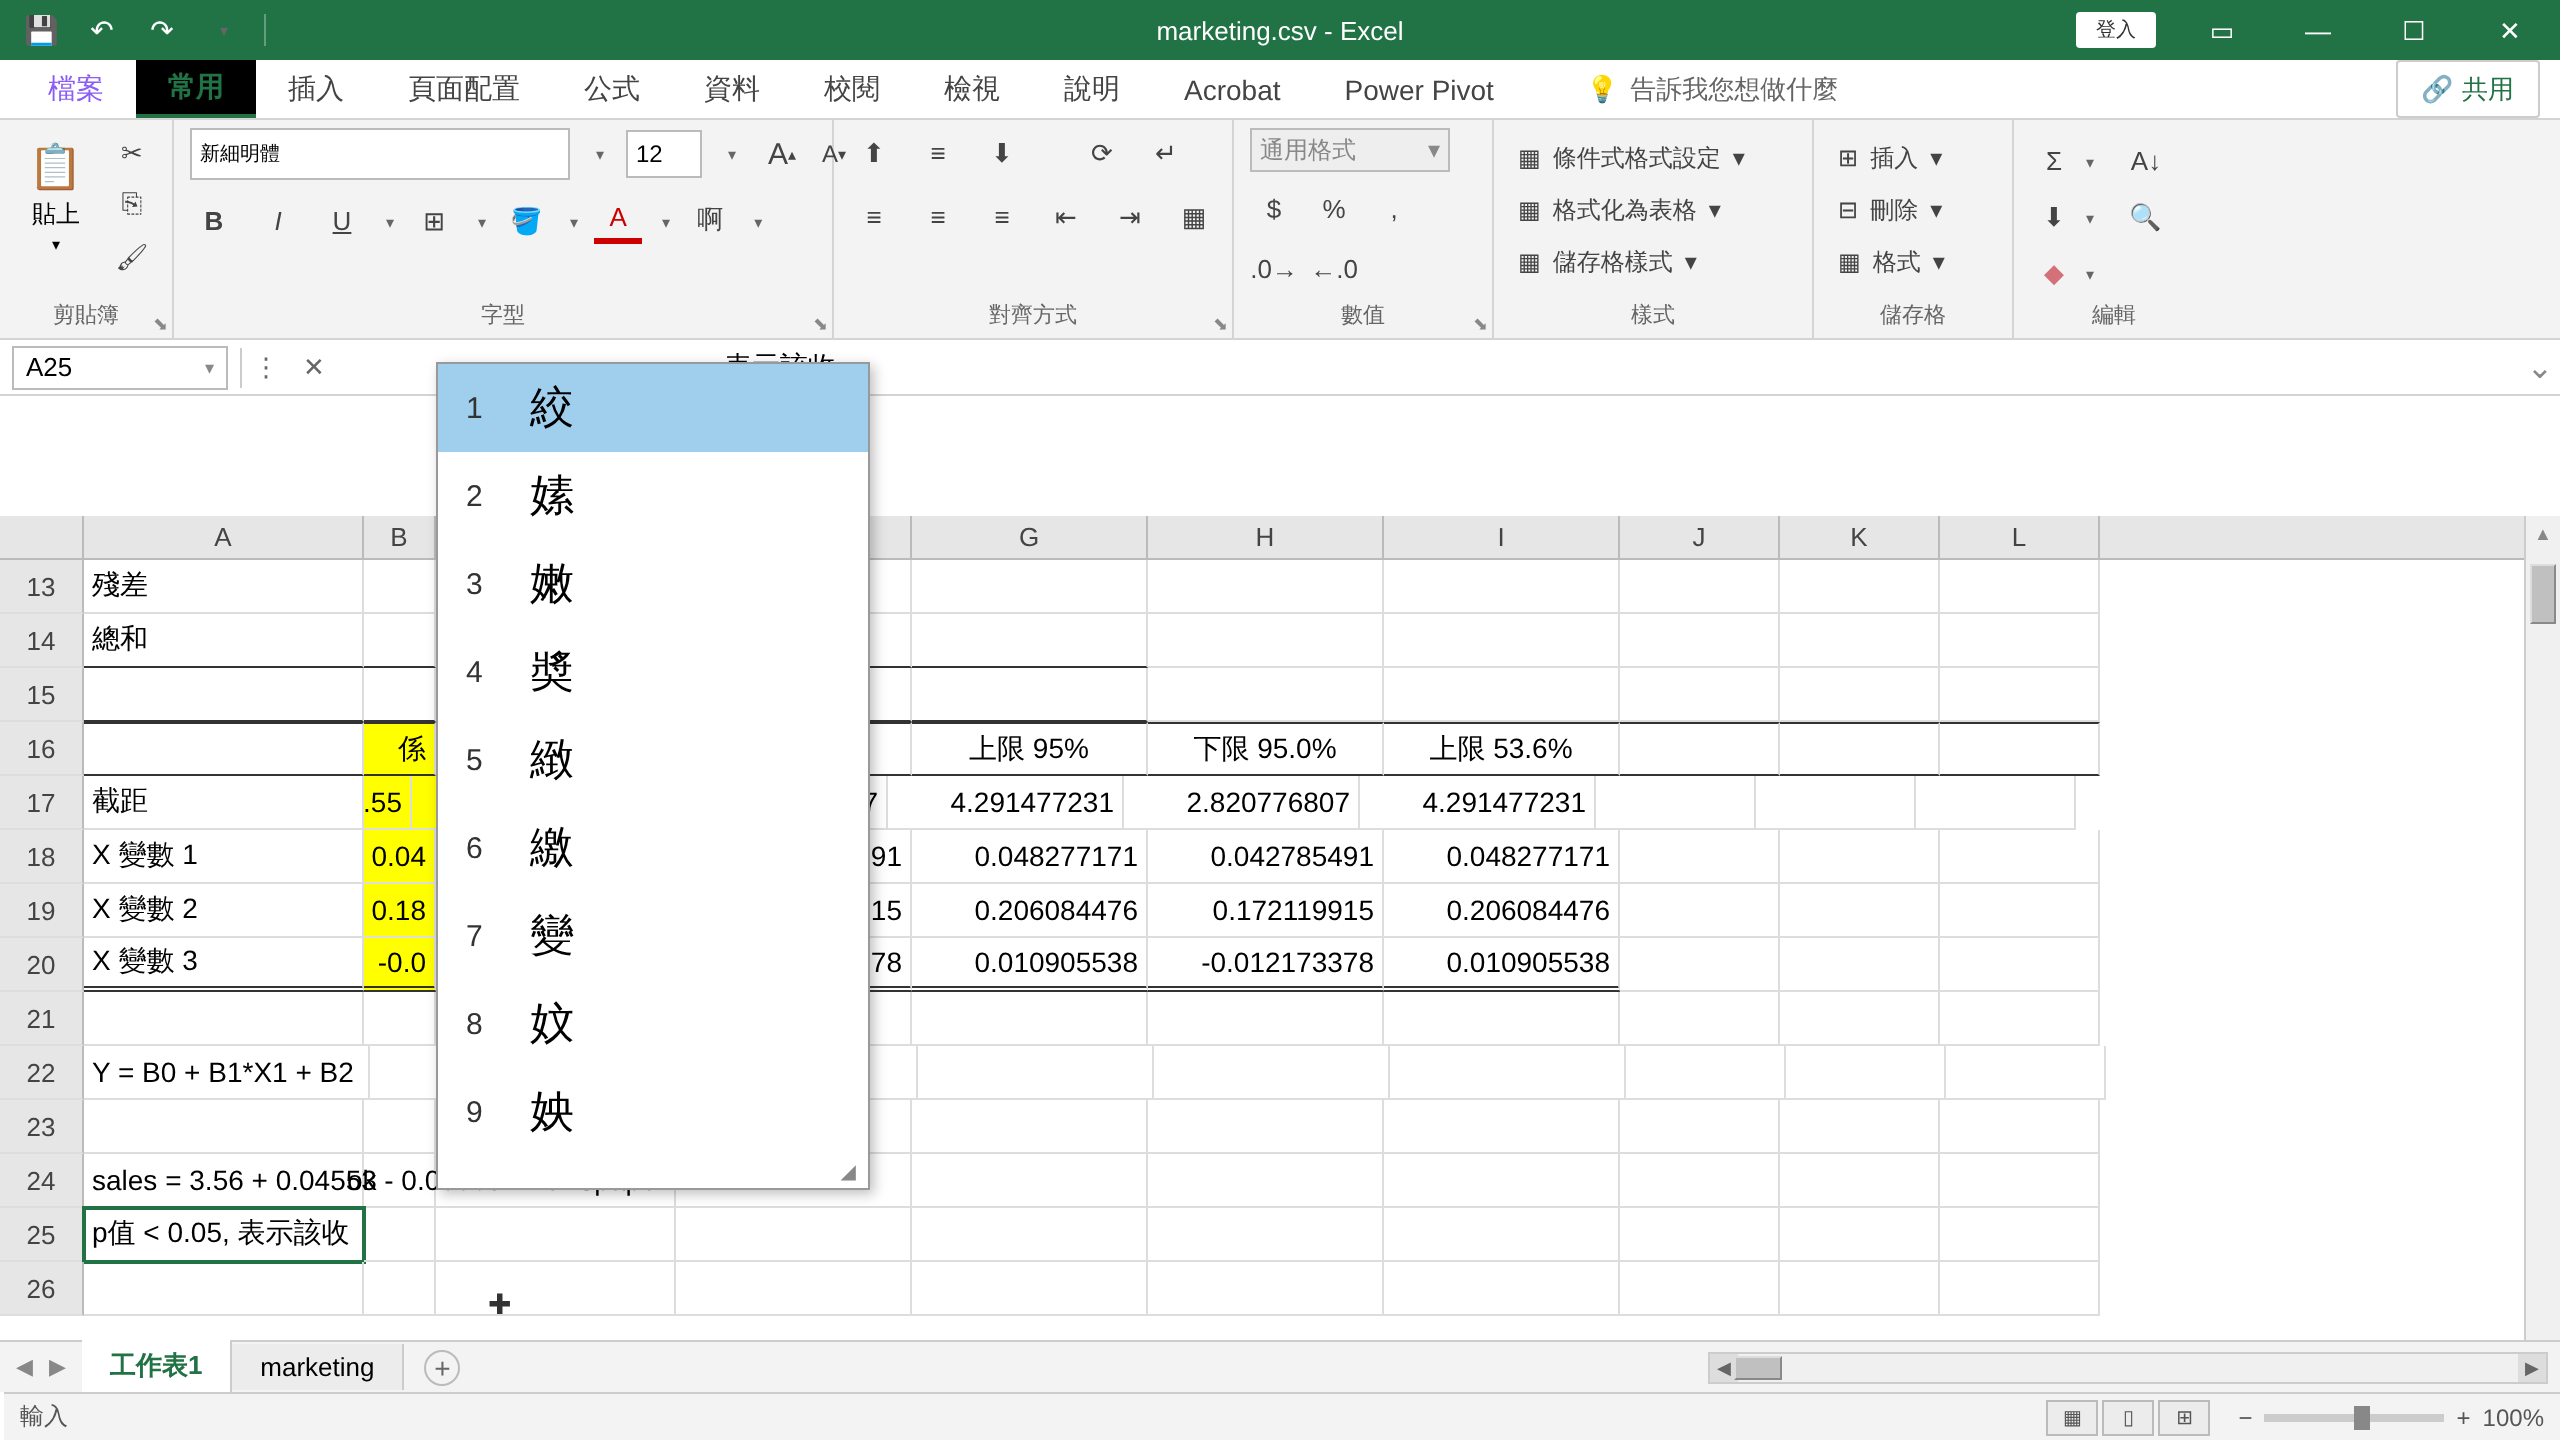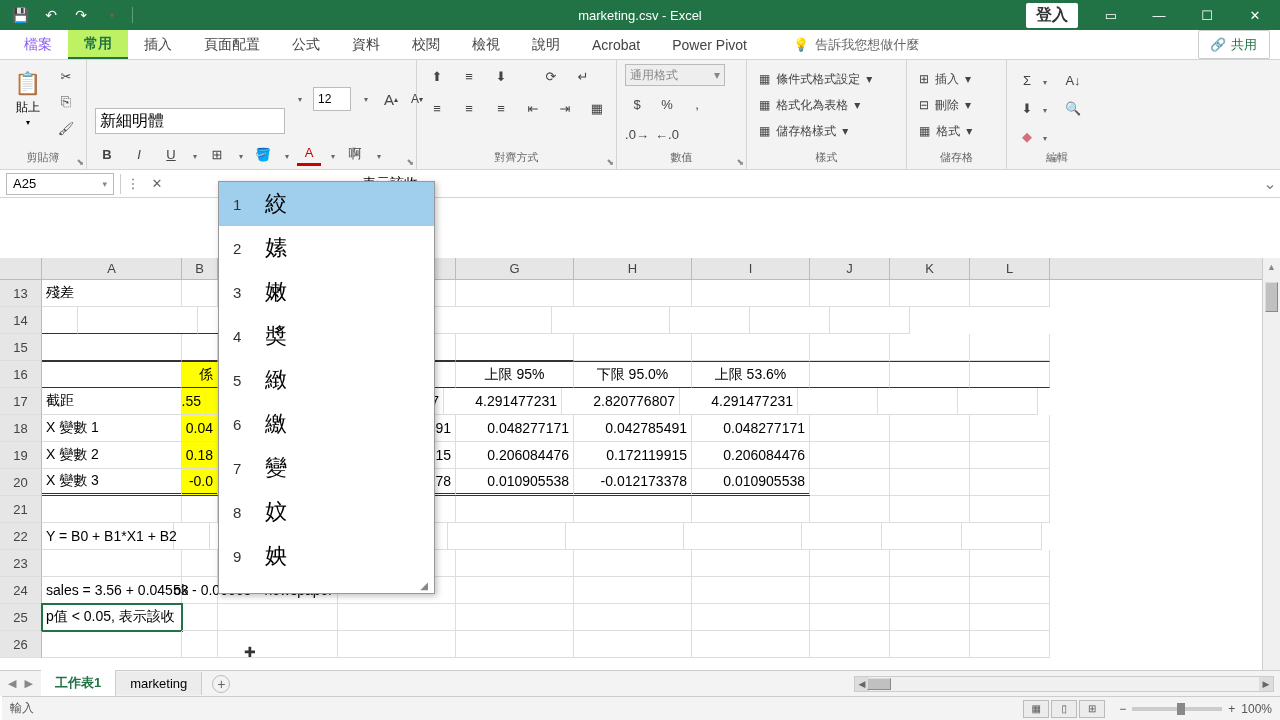--- a/index.html
+++ b/index.html
@@ -5,42 +5,42 @@
 * { margin: 0; padding: 0; box-sizing: border-box; font-family: "Microsoft JhengHei", "新細明體", sans-serif; }
 body { background: #fff; overflow: hidden; width: 1280px; height: 720px; position: relative; }
 
 
 .titlebar { height: 30px; background: #217346; display: flex; align-items: center; color: #fff; font-size: 12px; position: relative; }
 .qat { display: flex; align-items: center; padding-left: 8px; gap: 4px; }
 .qat-btn { width: 26px; height: 24px; display: flex; align-items: center; justify-content: center; font-size: 14px; cursor: pointer; }
 .qat-sep { width: 1px; height: 16px; background: rgba(255,255,255,0.3); margin: 0 4px; }
 .title-center { position: absolute; left: 50%; transform: translateX(-50%); font-size: 13px; }
 .title-right { margin-left: auto; display: flex; align-items: center; gap: 2px; padding-right: 2px; }
-.login-btn { background: #fff; color: #333; padding: 2px 10px; font-size: 16px; border-radius: 2px; margin-right: 8px; cursor: pointer; font-weight: bold; }
+.login-btn { background: #fff; color: #333; padding: 2px 10px; font-size: 10px; border-radius: 2px; margin-right: 8px; cursor: pointer; }
 .win-btn { width: 46px; height: 30px; display: flex; align-items: center; justify-content: center; font-size: 13px; cursor: pointer; }
 
 
 .ribbon-tabs { height: 30px; background: #fff; border-bottom: 1px solid #d4d4d4; display: flex; align-items: stretch; padding-left: 8px; }
 .rtab { padding: 0 16px; display: flex; align-items: center; font-size: 14px; color: #444; cursor: pointer; }
-.rtab.active { background: #bef264; color: #217346; font-weight: bold; border-bottom: 2px solid #217346; }
+.rtab.active { background: #000000; color: #217346; font-weight: bold; border-bottom: 2px solid #217346; }
 .rtab.file { color: #8b5cf6; }
 .tell-me { margin-left: 30px; display: flex; align-items: center; color: #666; font-size: 13px; gap: 6px; }
 .share-btn { margin-left: auto; margin-right: 10px; padding: 3px 12px; border: 1px solid #ccc; font-size: 13px; color: #217346; display: flex; align-items: center; gap: 4px; cursor: pointer; border-radius: 2px; }
 
 
 .ribbon { height: 110px; background: #f3f3f3; border-bottom: 1px solid #d4d4d4; display: flex; }
 .rgroup { border-right: 1px solid #d4d4d4; padding: 4px 8px 2px 8px; display: flex; flex-direction: column; position: relative; }
 .rgroup-body { flex: 1; display: flex; align-items: flex-start; gap: 6px; }
 .rgroup-label { text-align: center; font-size: 11px; color: #666; padding: 2px 0; position: relative; }
 .rgroup-launcher { position: absolute; right: 2px; bottom: 2px; font-size: 9px; color: #888; cursor: pointer; }
 .rbtn-lg { display: flex; flex-direction: column; align-items: center; justify-content: center; width: 40px; height: 70px; font-size: 12px; cursor: pointer; gap: 2px; }
 .rbtn-sm { width: 24px; height: 24px; display: flex; align-items: center; justify-content: center; cursor: pointer; font-size: 13px; color: #444; }
 .rcol { display: flex; flex-direction: column; gap: 2px; }
 .rrow { display: flex; align-items: center; gap: 2px; }
-.font-name { width: 190px; height: 24px; border: 1px solid #bbb; background: #fff; font-size: 16px; padding: 12px 4px; margin-top: 44px; }
+.font-name { width: 190px; height: 24px; border: 1px solid #bbb; background: #fff; font-size: 10px; padding: 12px 4px; }
 .font-size { width: 38px; height: 24px; border: 1px solid #bbb; background: #fff; font-size: 12px; padding: 0 4px; }
 .dd-arrow::after { content: "▾"; font-size: 8px; margin-left: 2px; color: #666; }
 .rbtn-menu { display: flex; align-items: center; height: 22px; font-size: 12px; color: #444; cursor: pointer; gap: 6px; padding: 0 4px; }
 .nf-box { border: 1px solid #bbb; background: #eee; width: 100px; height: 22px; font-size: 12px; padding: 0 4px; display: flex; align-items: center; justify-content: space-between; color: #888; }
 
 
 .formula-row { height: 28px; border-bottom: 1px solid #d4d4d4; display: flex; align-items: center; background: #fff; }
 .name-box { width: 108px; height: 22px; border: 1px solid #bbb; margin: 0 6px; font-size: 13px; padding: 0 6px; display: flex; align-items: center; justify-content: space-between; background: #fff; }
 .fb-btn { width: 24px; height: 22px; display: flex; align-items: center; justify-content: center; color: #666; font-size: 13px; cursor: pointer; }
 .fb-text { flex: 1; font-size: 14px; padding: 0 6px; display: flex; align-items: center; }
@@ -180,20 +180,21 @@
           <span class="dd-arrow"></span>
           <div class="rbtn-sm">🪣</div>
           <span class="dd-arrow"></span>
           <div class="rbtn-sm" style="color:#c00;border-bottom:3px solid #c00">A</div>
           <span class="dd-arrow"></span>
           <div class="rbtn-sm">啊</div>
           <span class="dd-arrow"></span>
         </div>
       </div>
     </div>
+    <div class="rgroup-label">字型</div>
     <div class="rgroup-launcher">⬊</div>
   </div>
 
   <div class="rgroup" style="width:200px">
     <div class="rgroup-body">
       <div class="rcol" style="gap:8px">
         <div class="rrow" style="gap:8px">
           <div class="rbtn-sm">⬆</div>
           <div class="rbtn-sm">≡</div>
           <div class="rbtn-sm">⬇</div>
@@ -367,20 +368,21 @@
           <div class="cell" style="width: 118px;"></div>
           <div class="cell" style="width: 118px;"></div>
           <div class="cell" style="width: 118px;"></div>
           <div class="cell" style="width: 118px;"></div>
           <div class="cell" style="width: 80px;"></div>
           <div class="cell" style="width: 80px;"></div>
           <div class="cell" style="width: 80px;"></div>
         </div>
         <div class="row">
           <div class="rh">14</div>
+          <div class="cell" style="width: 140px; border-bottom: 1px solid rgb(51, 51, 51);">總和</div>
           <div class="cell" style="width: 36px; border-bottom: 1px solid rgb(51, 51, 51);"></div>
           <div class="cell" style="width: 120px; border-bottom: 1px solid rgb(51, 51, 51);"></div>
           <div class="cell" style="width: 118px; border-bottom: 1px solid rgb(51, 51, 51);"></div>
           <div class="cell" style="width: 118px; border-bottom: 1px solid rgb(51, 51, 51);"></div>
           <div class="cell" style="width: 118px;"></div>
           <div class="cell" style="width: 118px;"></div>
           <div class="cell" style="width: 80px;"></div>
           <div class="cell" style="width: 80px;"></div>
           <div class="cell" style="width: 80px;"></div>
         </div>
@@ -470,21 +472,21 @@
           <div class="cell" style="width: 118px;"></div>
           <div class="cell" style="width: 118px;"></div>
           <div class="cell" style="width: 118px;"></div>
           <div class="cell" style="width: 118px;"></div>
           <div class="cell" style="width: 80px;"></div>
           <div class="cell" style="width: 80px;"></div>
           <div class="cell" style="width: 80px;"></div>
         </div>
         <div class="row">
           <div class="rh">22</div>
-          <div class="cell" style="width: 132px; overflow: visible;">Y = B0 + B1*X1 + B2</div>
+          <div class="cell" style="width: 143px; overflow: visible;">Y = B0 + B1*X1 + B2</div>
           <div class="cell" style="width: 36px;"></div>
           <div class="cell" style="width: 120px;"></div>
           <div class="cell" style="width: 118px;"></div>
           <div class="cell" style="width: 118px;"></div>
           <div class="cell" style="width: 118px;"></div>
           <div class="cell" style="width: 118px;"></div>
           <div class="cell" style="width: 80px;"></div>
           <div class="cell" style="width: 80px;"></div>
           <div class="cell" style="width: 80px;"></div>
         </div>

